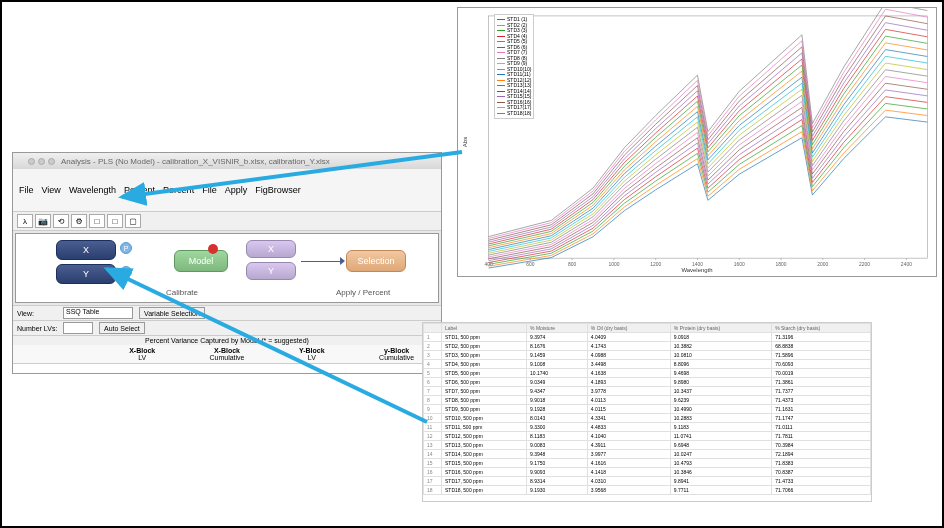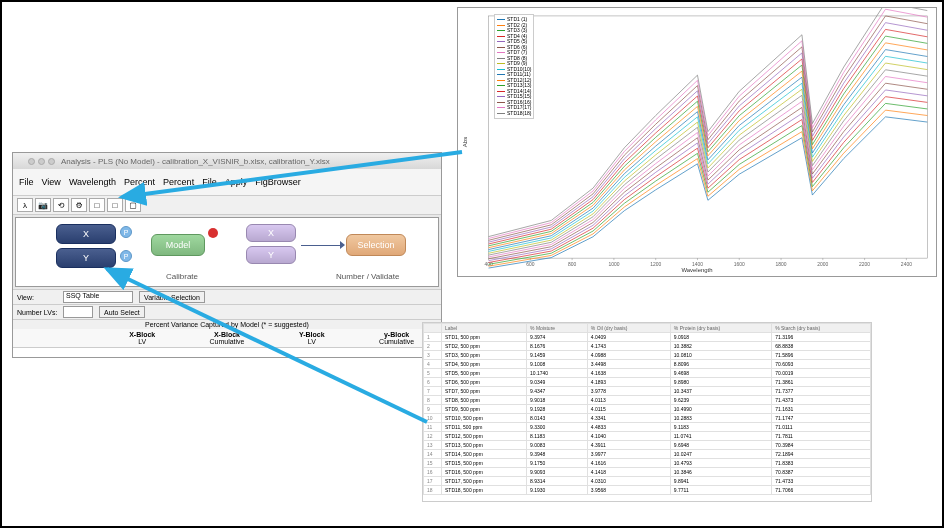--- a/index.html
+++ b/index.html
@@ -3,30 +3,30 @@
 <meta charset="utf-8">
 <style>
   * { box-sizing: border-box; margin: 0; padding: 0; }
   body { width: 944px; height: 528px; background: #fff; font-family: Arial, sans-serif; font-size: 9px; position: relative; border: 2px solid #000; }
   
   
   .analysis-window { position: absolute; left: 10px; top: 150px; width: 430px; background: #e8e8e8; border: 1px solid #999; }
   .titlebar { background: linear-gradient(#f0f0f0, #d8d8d8); height: 16px; display: flex; align-items: center; padding: 0 15px; font-size: 8px; color: #666; }
   .traffic { display: flex; gap: 3px; margin-right: 6px; }
   .dot { width: 7px; height: 7px; border-radius: 50%; background: #ccc; border: 1px solid #aaa; }
-  .menubar { background: #f5f5f5; display: flex; gap: 8px; padding: 8px 6px; font-size: 9px; border-bottom: 1px solid #ccc; }
+  .menubar { background: #f5f5f5; display: flex; gap: 8px; padding: 16px 6px; font-size: 9px; border-bottom: 1px solid #ccc; }
   .menubar span { cursor: default; }
   .toolbar { background: #f0f0f0; display: flex; gap: 2px; padding: 2px 4px; border-bottom: 1px solid #ccc; }
   .tbtn { width: 16px; height: 14px; background: #fff; border: 1px solid #aaa; display: flex; align-items: center; justify-content: center; font-size: 8px; }
   
   .workflow { background: #fff; height: 70px; position: relative; border: 1px solid #999; margin: 2px; }
   .wf-box { position: absolute; border-radius: 6px; display: flex; align-items: center; justify-content: center; font-size: 9px; color: #fff; }
   .wf-x { left: 40px; top: 6px; width: 60px; height: 20px; background: linear-gradient(#4a5f8f, #2a3f6f); border: 1px solid #1a2f5f; }
   .wf-y { left: 40px; top: 30px; width: 60px; height: 20px; background: linear-gradient(#4a5f8f, #2a3f6f); border: 1px solid #1a2f5f; }
-  .wf-model { left: 135px; top: 16px; width: 54px; height: 22px; background: linear-gradient(#9fd89f, #7fb87f); border: 1px solid #5f985f; }
+  .wf-model { left: 158px; top: 16px; width: 54px; height: 22px; background: linear-gradient(#9fd89f, #7fb87f); border: 1px solid #5f985f; }
   .wf-xv { left: 230px; top: 6px; width: 50px; height: 18px; background: linear-gradient(#d8c8f0, #b8a8d0); border: 1px solid #9888b0; }
   .wf-yv { left: 230px; top: 28px; width: 50px; height: 18px; background: linear-gradient(#d8c8f0, #b8a8d0); border: 1px solid #9888b0; }
   .wf-pred { left: 330px; top: 16px; width: 60px; height: 22px; background: linear-gradient(#f0c8a0, #e0a878); border: 1px solid #c08858; }
   .pbadge { position: absolute; width: 12px; height: 12px; border-radius: 50%; background: #7fb8e8; border: 1px solid #5f98c8; font-size: 7px; color: #fff; display: flex; align-items: center; justify-content: center; }
   .redx { position: absolute; width: 10px; height: 10px; border-radius: 50%; background: #d83030; left: 192px; top: 10px; }
   .wf-label { position: absolute; font-size: 8px; color: #555; }
   .wf-arrow { position: absolute; border-top: 1px solid #4a5f8f; }
   
   .controls-row { display: flex; align-items: center; padding: 1px 4px; font-size: 7px; border-top: 1px solid #ccc; background: #f0f0f0; }
   .controls-row label { width: 46px; }
@@ -94,21 +94,21 @@
     <div class="pbadge" style="left:104px;top:8px">P</div>
     <div class="pbadge" style="left:104px;top:32px">P</div>
     <div class="wf-box wf-model">Model</div>
     <div class="redx"></div>
     <div class="wf-box wf-xv">X</div>
     <div class="wf-box wf-yv">Y</div>
     <div class="wf-box wf-pred">Selection</div>
     <div class="wf-arrow" style="left:285px;top:27px;width:42px"></div>
     <div style="position:absolute;left:324px;top:23px;border-left:5px solid #4a5f8f;border-top:4px solid transparent;border-bottom:4px solid transparent"></div>
     <div class="wf-label" style="left:150px;top:54px">Calibrate</div>
-    <div class="wf-label" style="left:320px;top:54px">Number / Validate</div>
+    <div class="wf-label" style="left:320px;top:54px">Apply / Percent</div>
   </div>
   <div class="controls-row">
     <label>View:</label>
     <div class="field">SSQ Table</div>
     <button class="btn-small">Variable Selection</button>
   </div>
   <div class="controls-row">
     <label>Number LVs:</label>
     <div class="field" style="min-width:30px"></div>
     <button class="btn-small">Auto Select</button>

